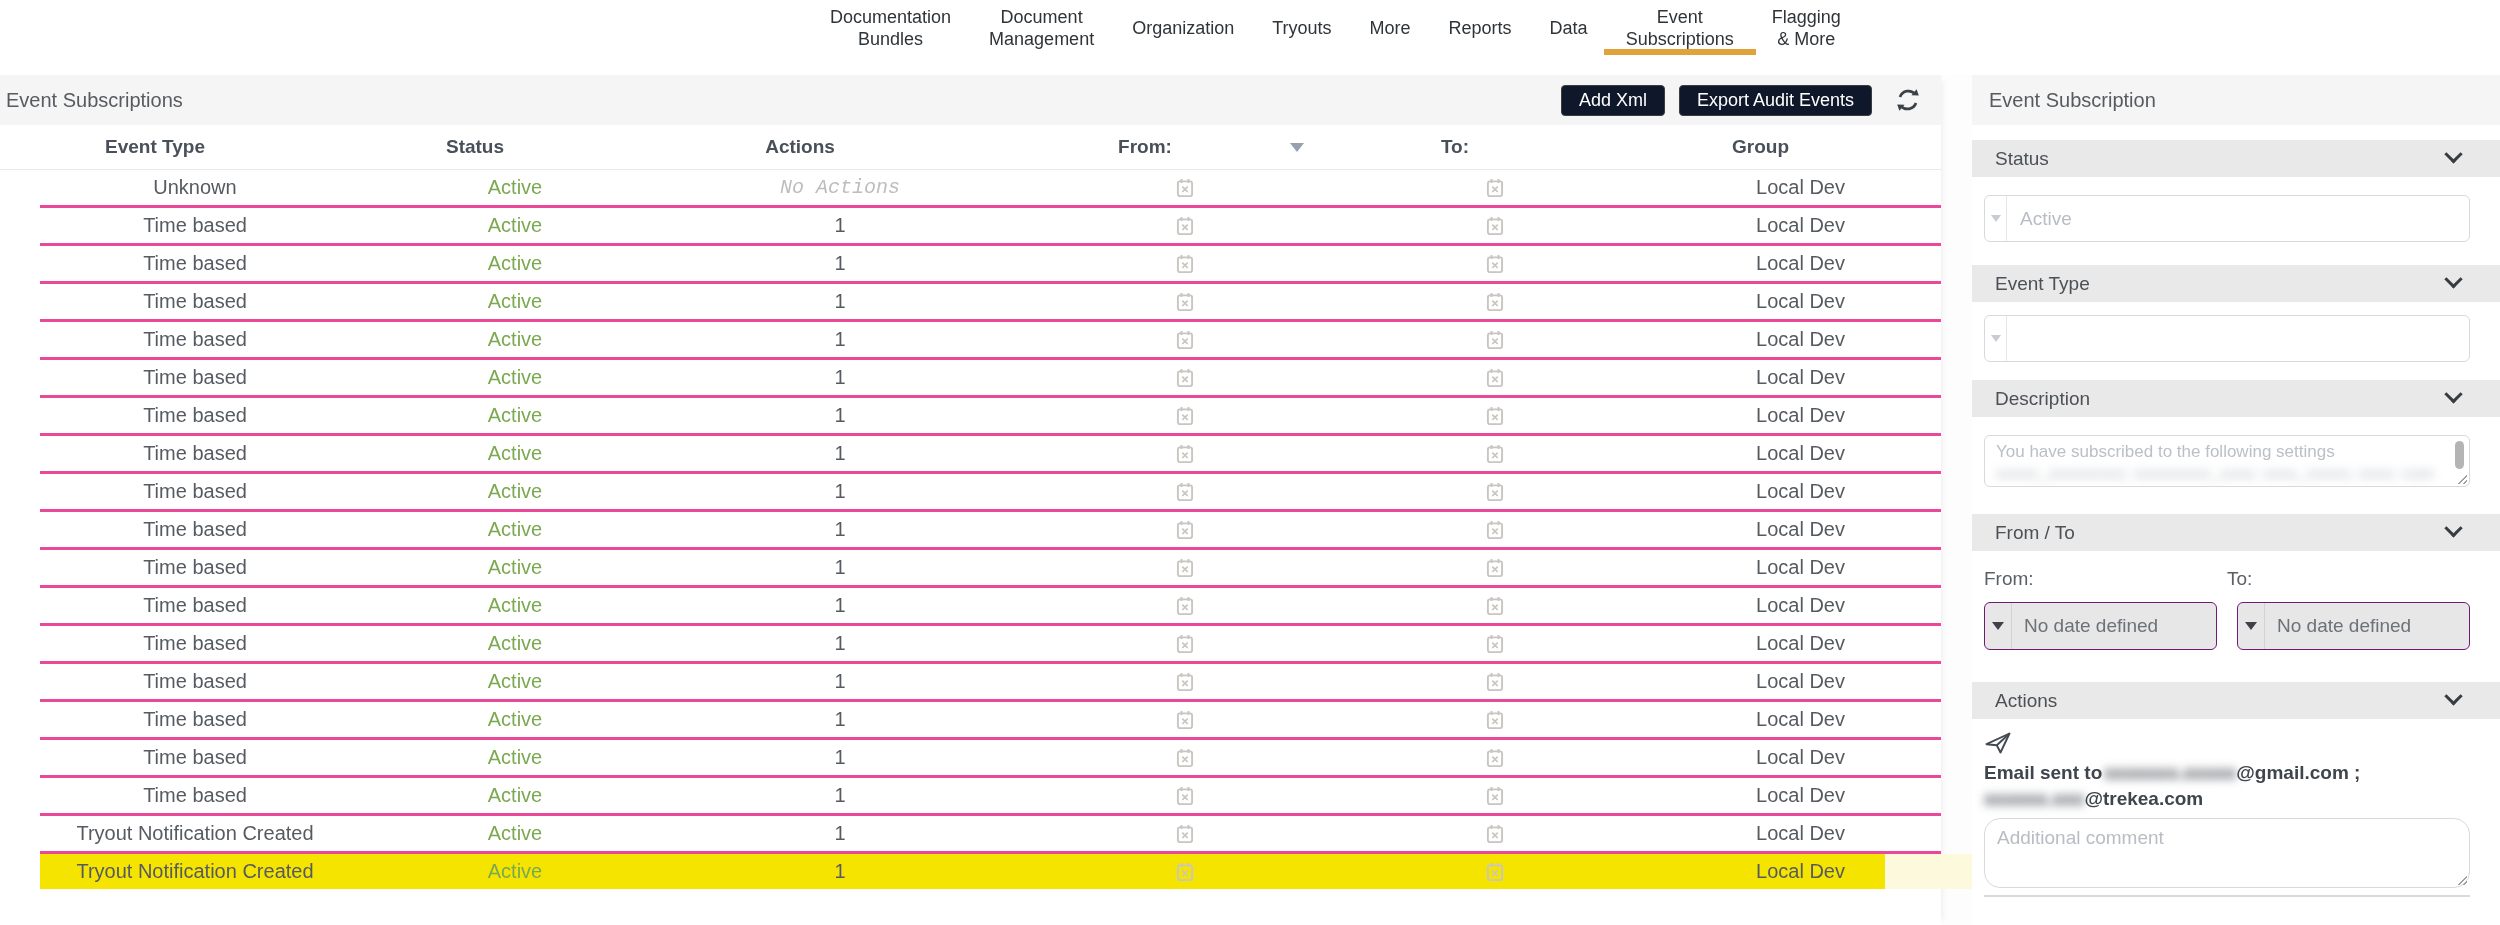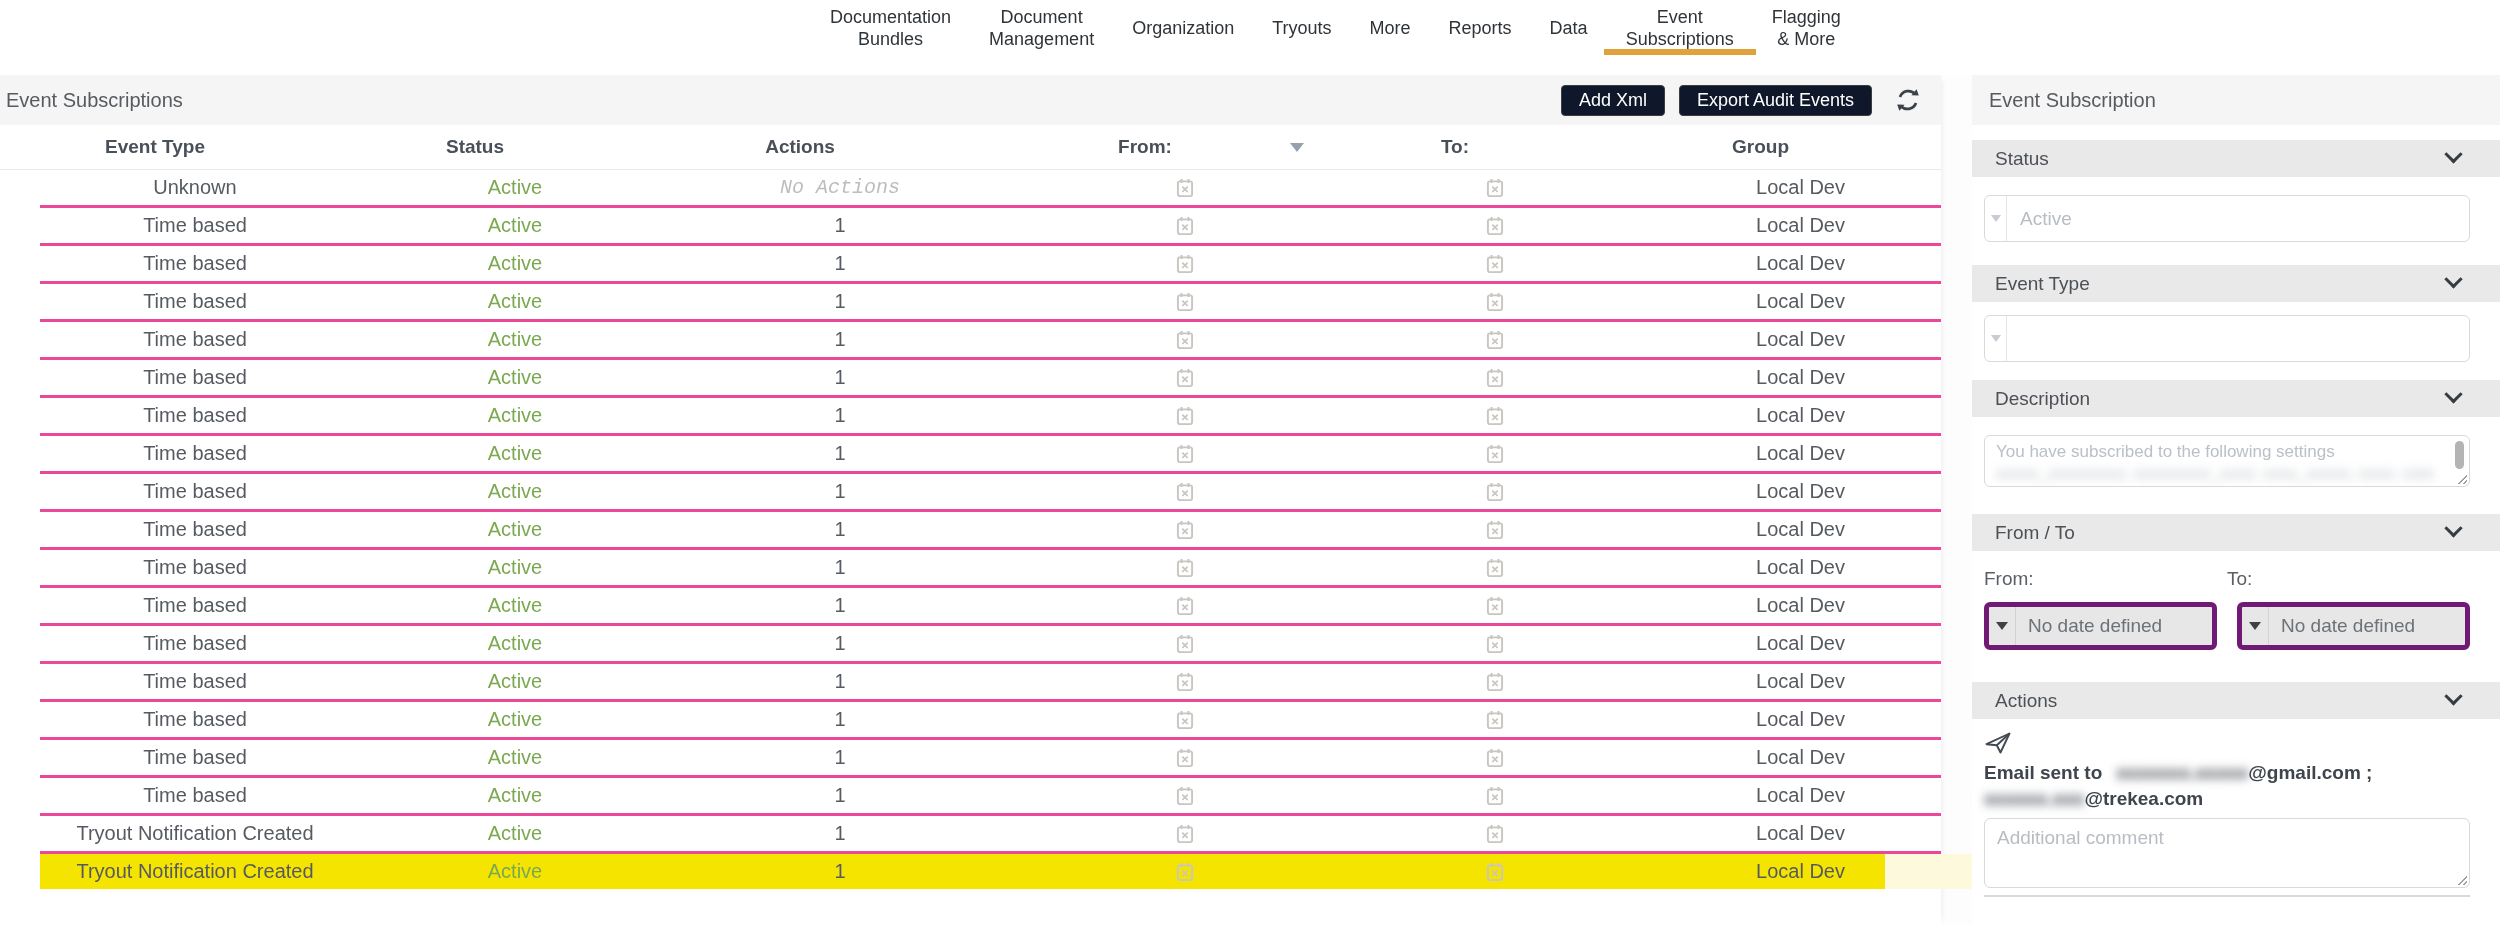--- a/index.html
+++ b/index.html
@@ -120,34 +120,34 @@
   .resize-corner{
     position:absolute;right:2px;bottom:2px;width:11px;height:11px;
     background:repeating-linear-gradient(135deg,transparent 0 2px,#9aa0a6 2px 3.5px);
     -webkit-clip-path:polygon(100% 0,100% 100%,0 100%);clip-path:polygon(100% 0,100% 100%,0 100%);
     cursor:nwse-resize;
   }
   .ft-labels{display:flex;margin:17px 30px 0 12px;font-size:19px;color:#5b6066;}
   .ft-labels .ft-lab{width:233px;margin-right:20px;}
   .ft-row{display:flex;gap:20px;margin:12px 30px 0 12px;}
   .dsel{
-    flex:1;height:48px;background:#e7e7e7;border:5px solid #701a75;border-radius:6px;
+    flex:1;height:48px;background:#e7e7e7;border:1px solid #701a75;border-radius:6px;
     display:flex;align-items:center;overflow:hidden;cursor:pointer;
   }
   .dd2{width:27px;height:100%;border-right:1px solid #d2d2d2;display:flex;align-items:center;justify-content:center;flex:0 0 auto;}
   .tri-dark{width:0;height:0;border-left:6px solid transparent;border-right:6px solid transparent;border-top:8px solid #3c4248;}
   .dsel-val{padding-left:12px;font-size:19px;color:#6c7278;}
   .action-block{margin:0 30px 0 12px;}
   .plane{margin-top:12px;display:block;}
   .email-line{font-weight:bold;font-size:19px;color:#3e454c;line-height:26px;}
   .email-line.first{margin-top:5px;}
-  .email-line .gap{margin-right:14px;}
+  .email-line .gap{margin-right:2px;}
   .blur{filter:blur(5px);}
   .comment{
-    margin-top:6px;height:70px;border:1px solid #d9d9d9;border-radius:6px;position:relative;
+    margin-top:6px;height:70px;border:1px solid #d9d9d9;border-radius:16px;position:relative;
     padding:8px 12px;font-size:19px;color:#b7bdc3;cursor:text;
   }
   .bottom-divider{margin-top:7px;border-top:2px solid #d9d9d9;}
 </style>
 </head>
 <body>
 
 <div class="screen">
 
   <nav class="topnav">

